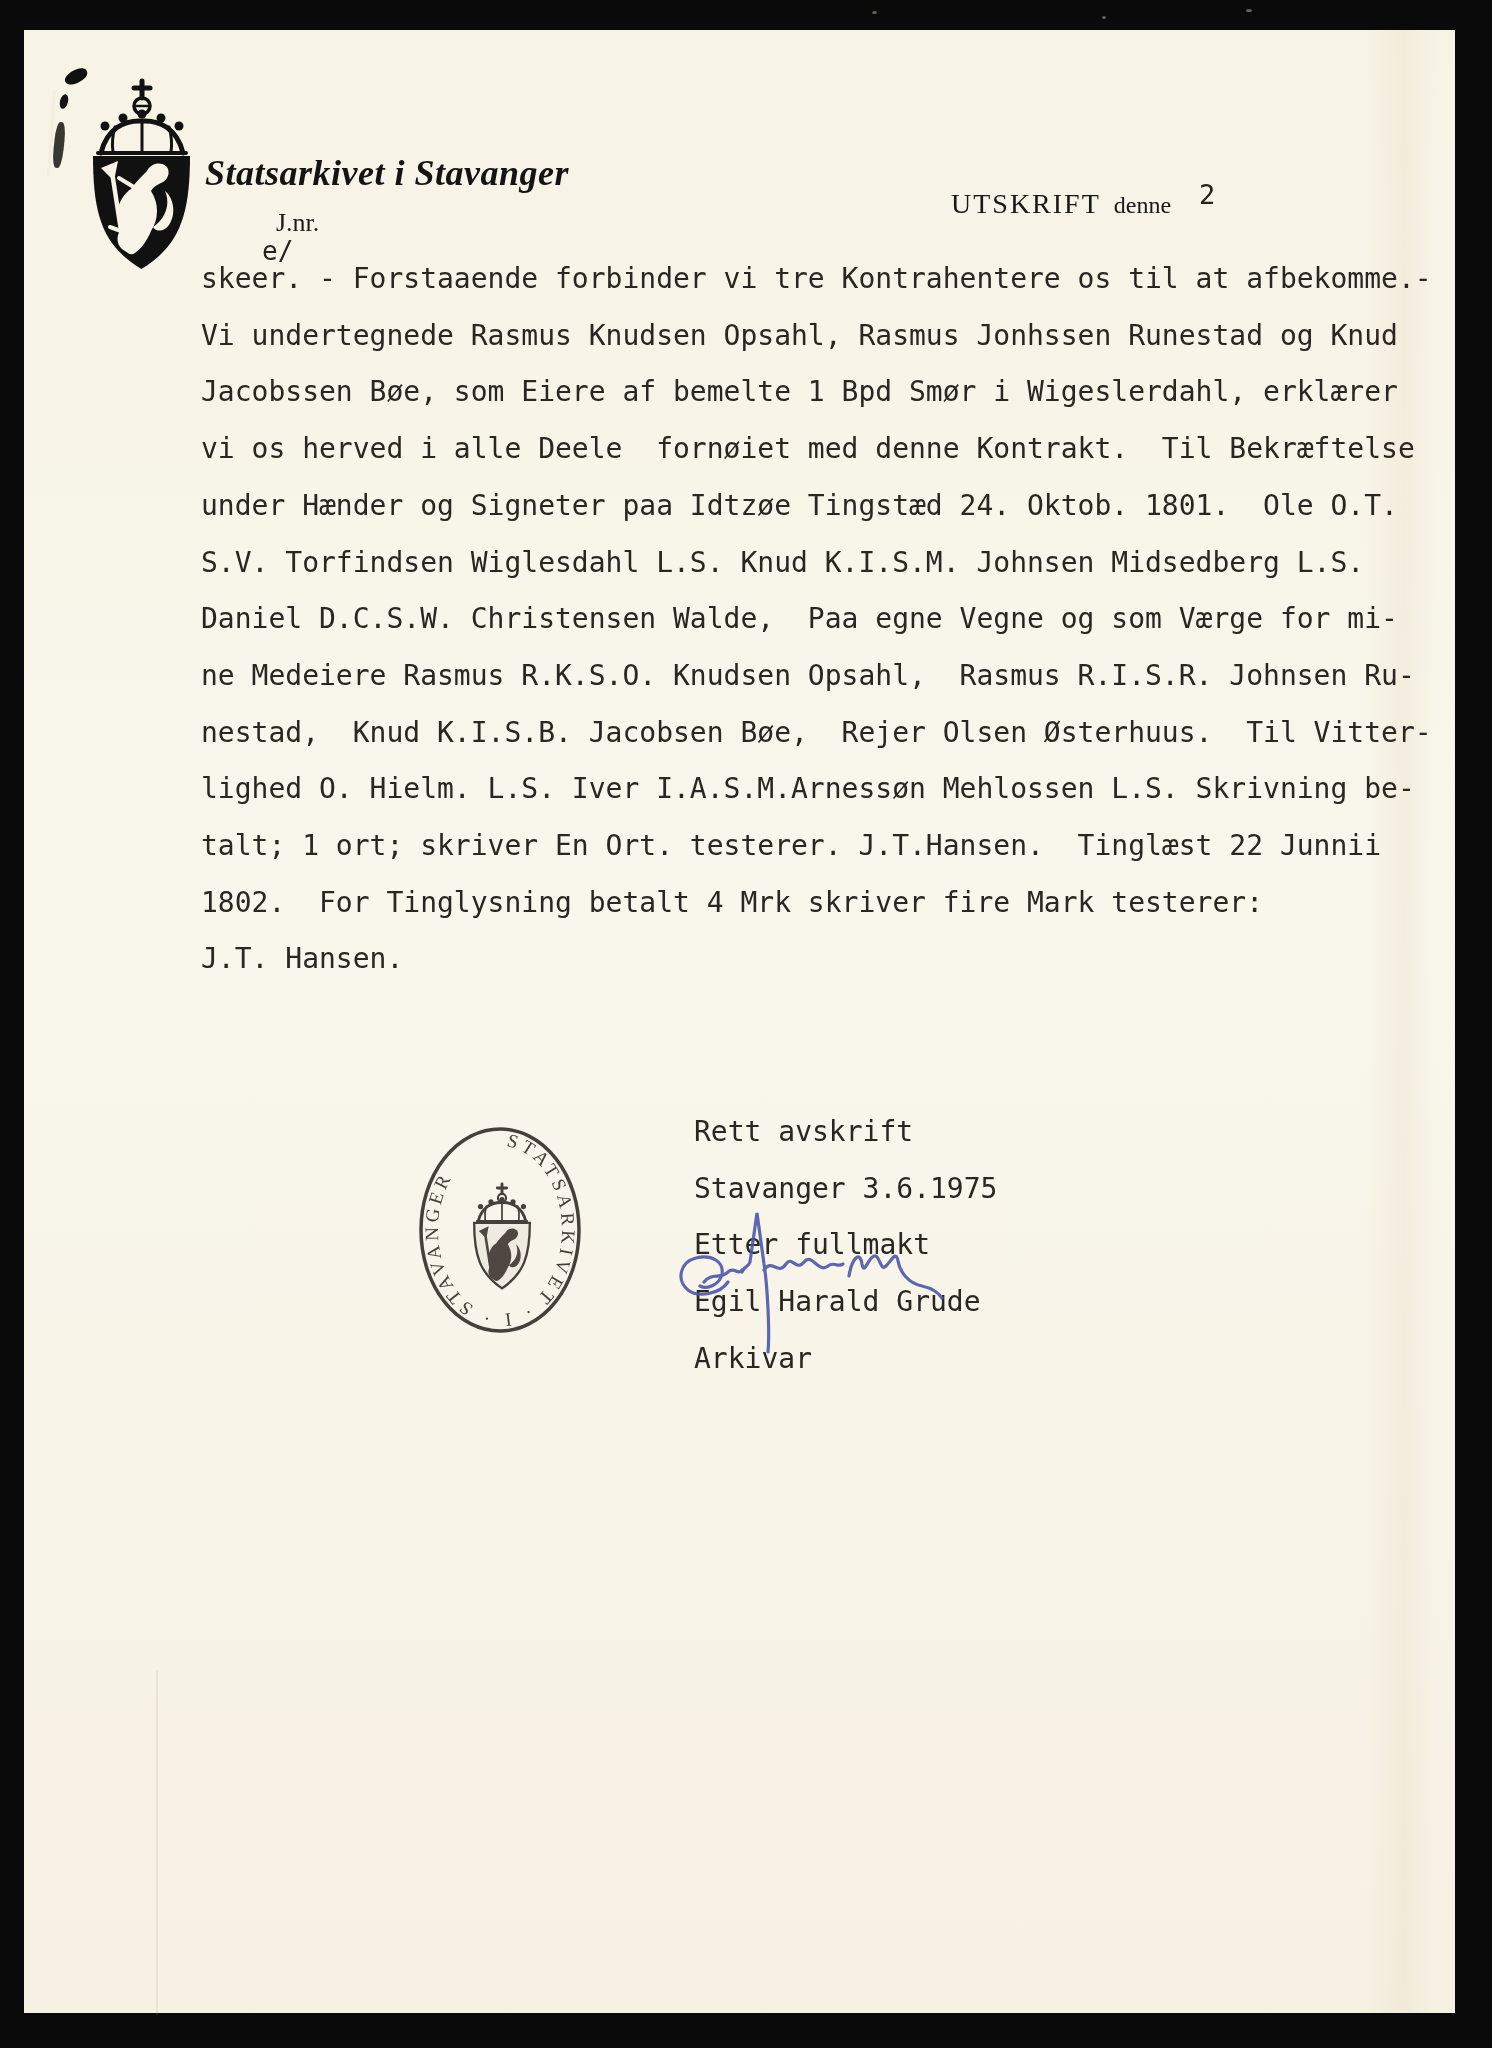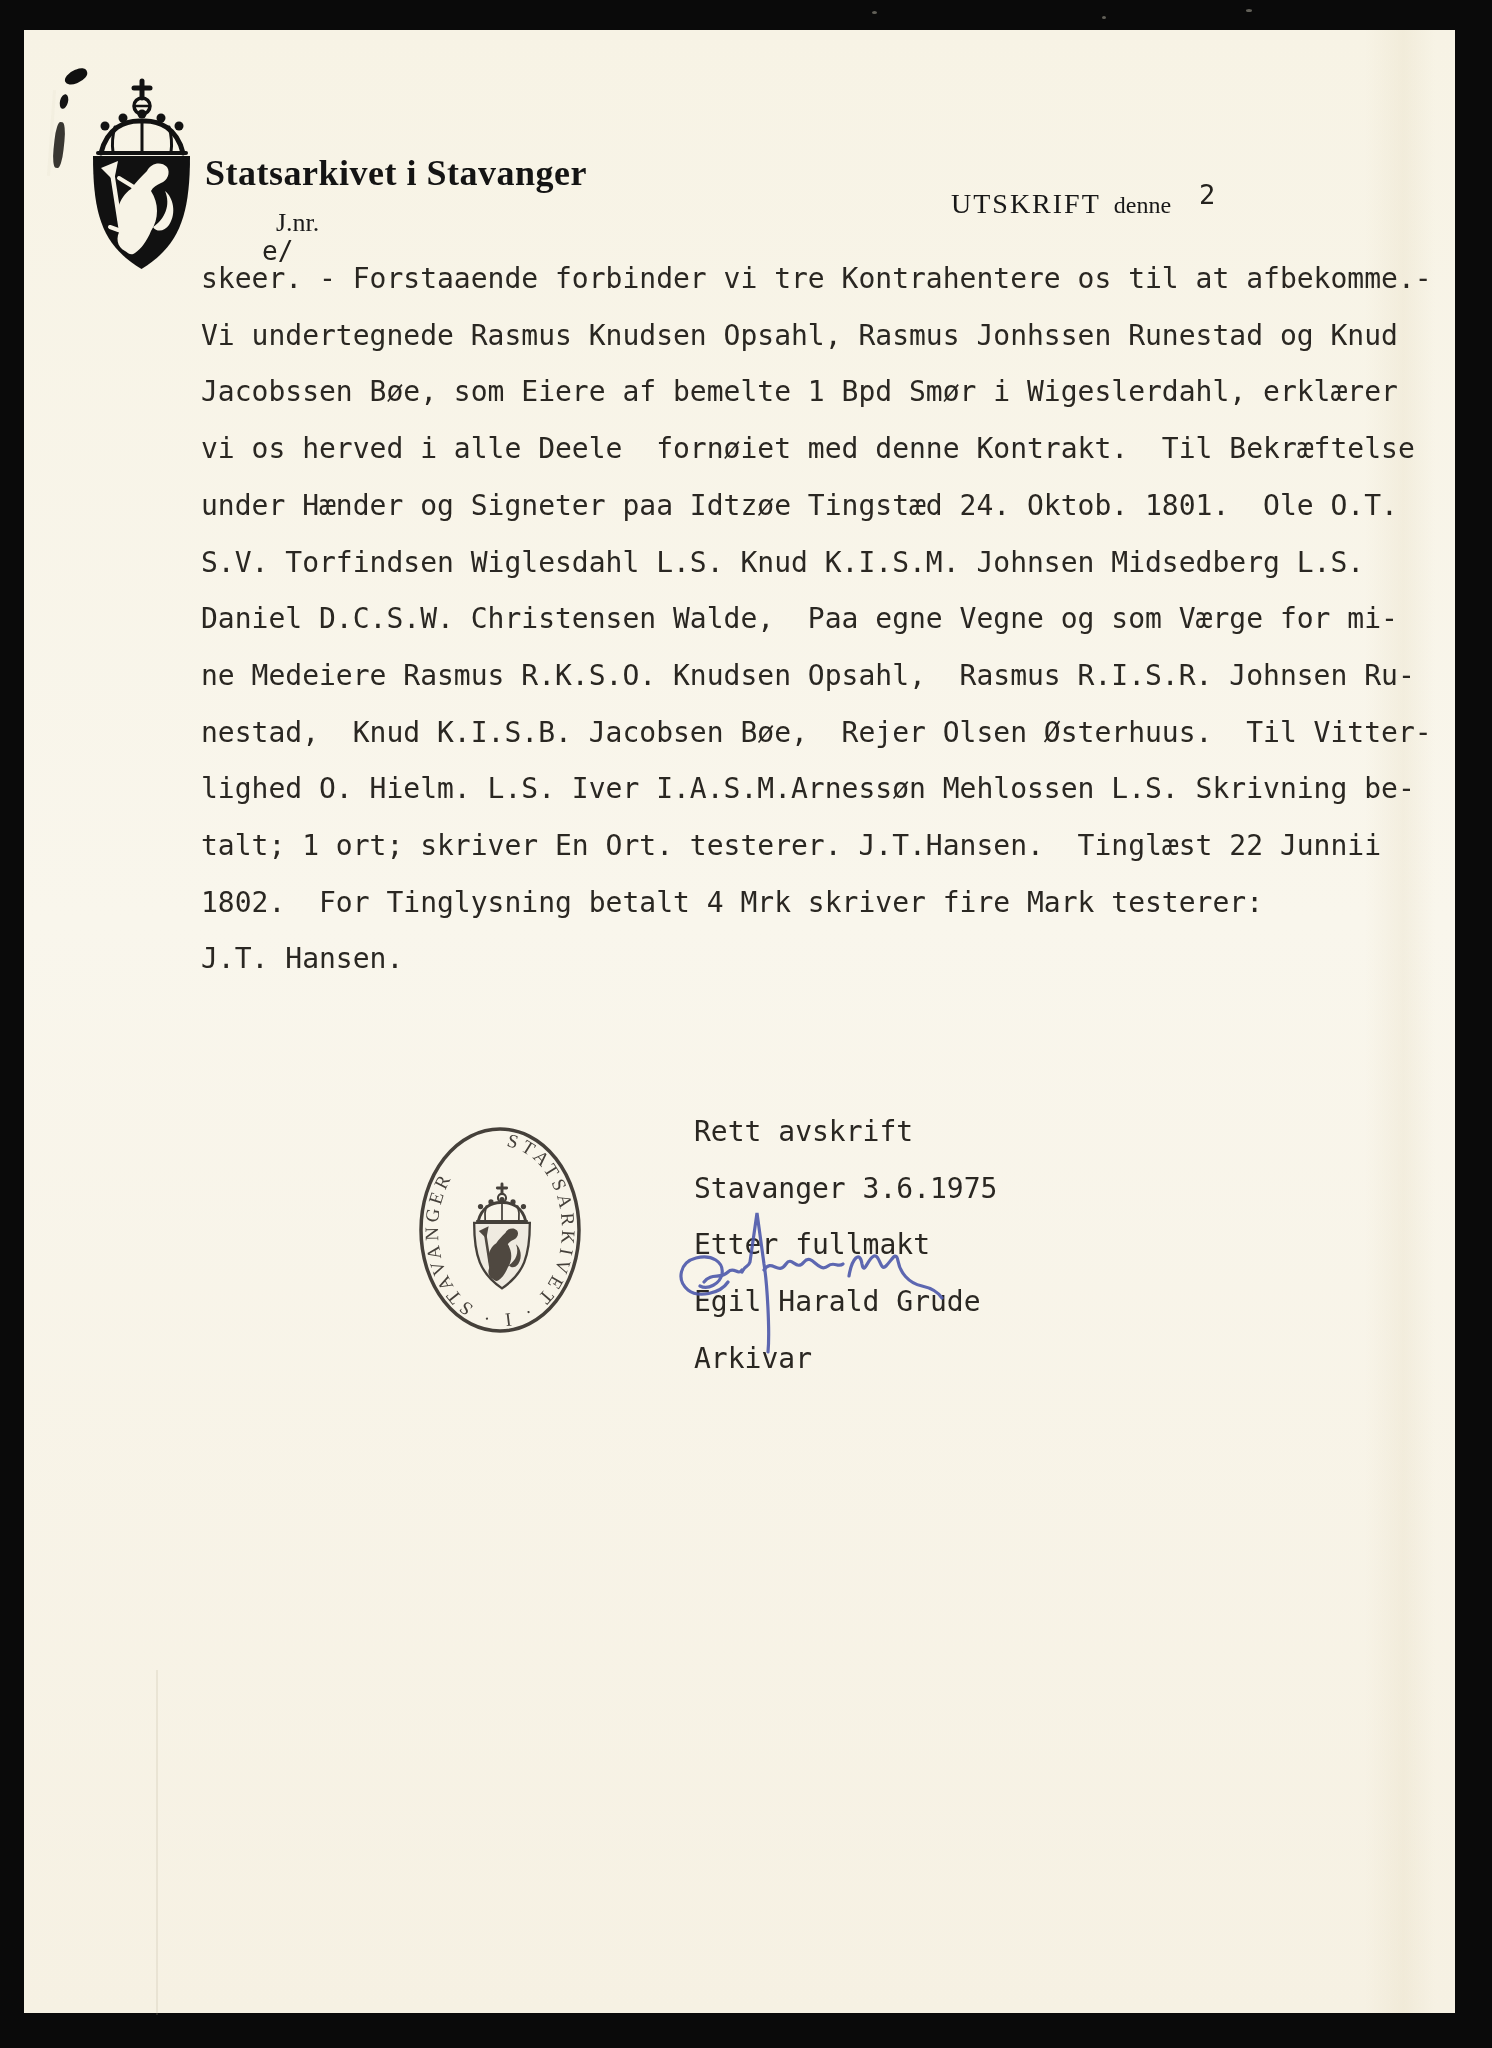--- a/index.html
+++ b/index.html
@@ -11,21 +11,21 @@
   .crease-right{position:absolute;right:20px;top:0;width:70px;height:100%;
          background:linear-gradient(90deg,rgba(226,216,186,0) 0%,rgba(222,210,178,.22) 55%,rgba(226,216,186,0) 100%);}
   .crease-left{position:absolute;left:132px;top:1640px;width:2px;height:345px;background:rgba(178,168,140,.18);}
   .blob1{position:absolute;left:40px;top:40px;width:24px;height:13px;background:#101010;border-radius:60% 40% 55% 45%;transform:rotate(-22deg);}
   .blob2{position:absolute;left:36px;top:64px;width:8px;height:15px;background:#141414;border-radius:50%;transform:rotate(14deg);}
   .blob3{position:absolute;left:30px;top:92px;width:10px;height:46px;background:#181512;border-radius:40%;transform:rotate(6deg);opacity:.85;}
   .scratch{position:absolute;left:26px;top:60px;width:3px;height:86px;background:#f2eedf;transform:rotate(4deg);opacity:.95;}
 
   .arms-logo{position:absolute;left:31px;top:35px;}
 
-  .archive-title{position:absolute;left:181px;top:122px;font-weight:bold;
+  .archive-title{position:absolute;left:181px;top:122px;font-style:italic;font-weight:bold;
          font-size:36px;color:#141414;letter-spacing:.5px;}
   .jnr{position:absolute;left:252px;top:178px;font-size:26px;color:#1a1a1a;}
 
   .doc-header{position:absolute;left:927px;top:158px;color:#181818;white-space:nowrap;}
   .doc-header .utskrift{font-size:28px;letter-spacing:2px;}
   .doc-header .side{font-size:24px;margin-left:9px;}
   .doc-header .pagenum{display:inline-block;font-family:"DejaVu Sans Mono",monospace;font-size:27px;
          margin-left:24px;transform:translateY(-9px);color:#24221e;}
 
   .insert-mark{position:absolute;left:238px;top:206px;font-family:"DejaVu Sans Mono",monospace;

